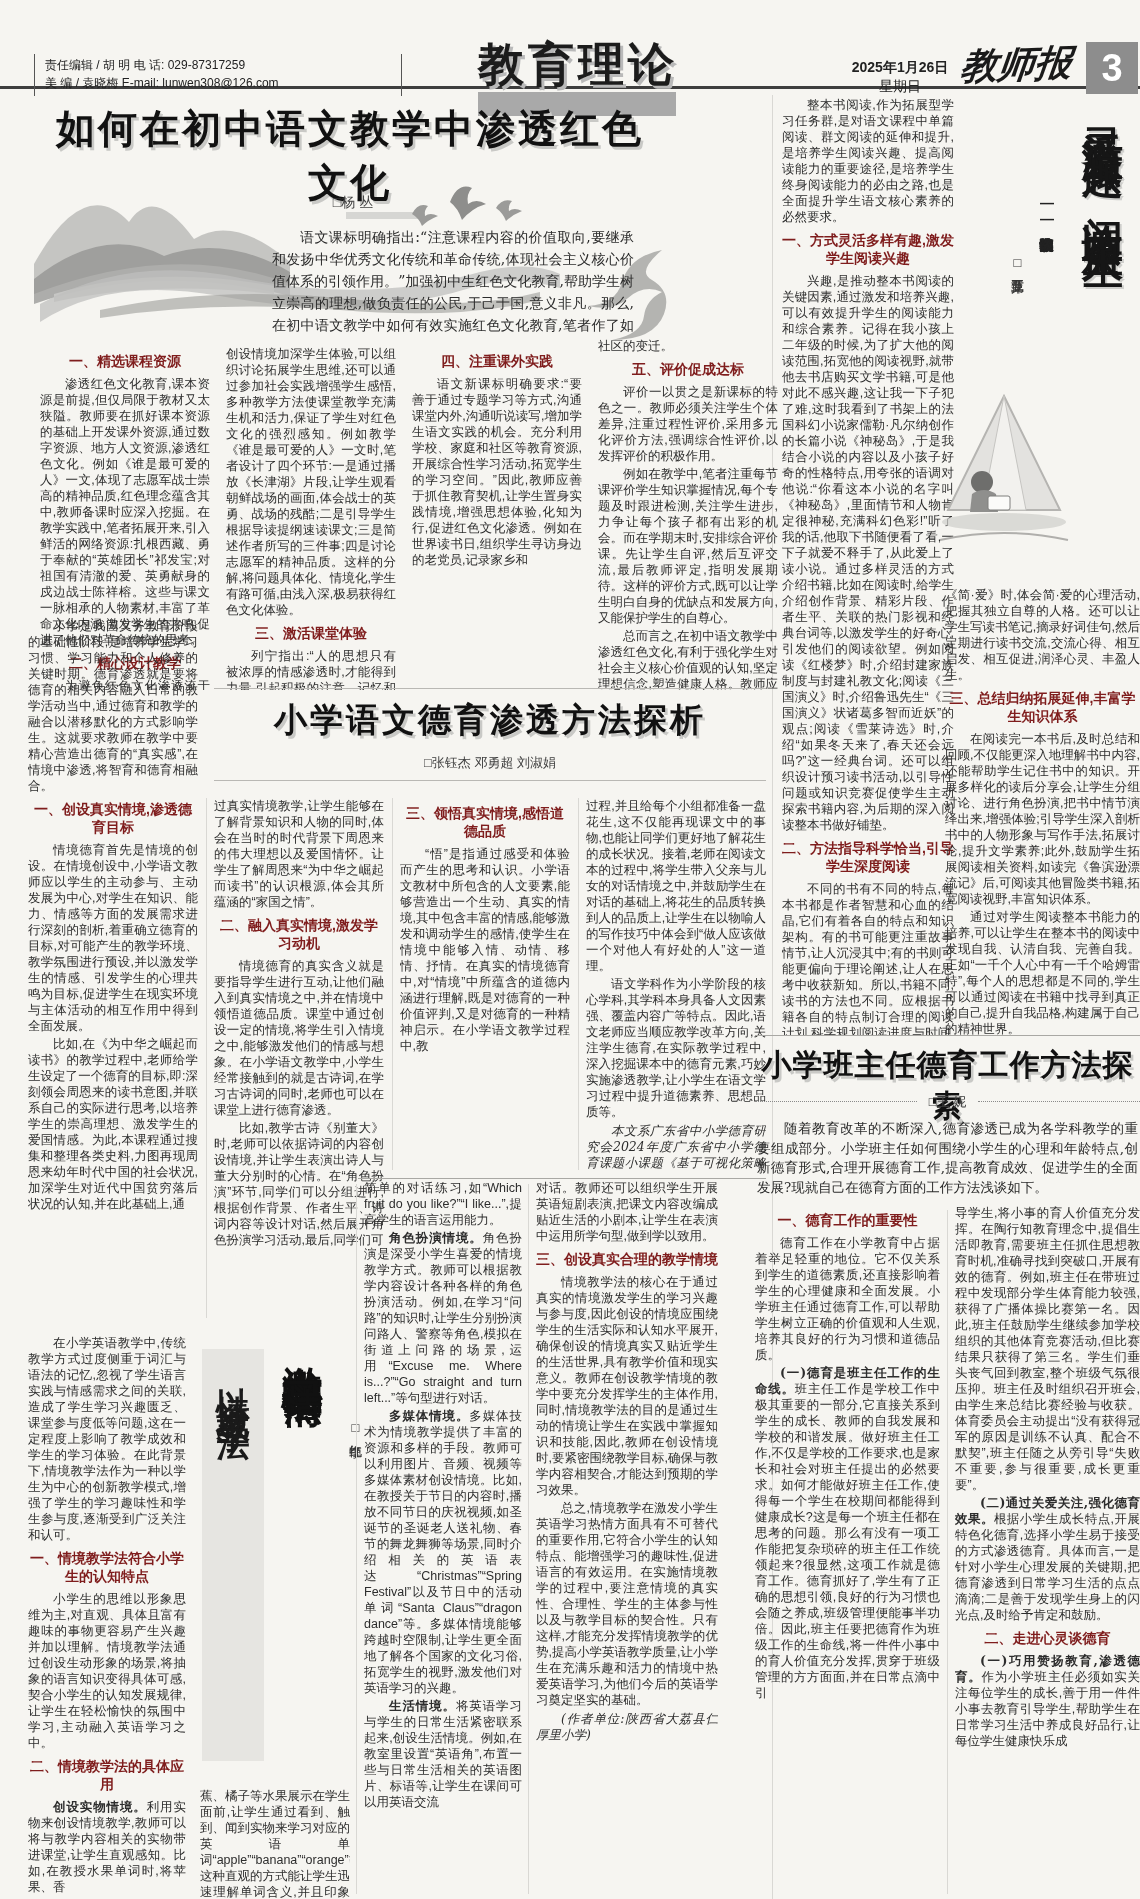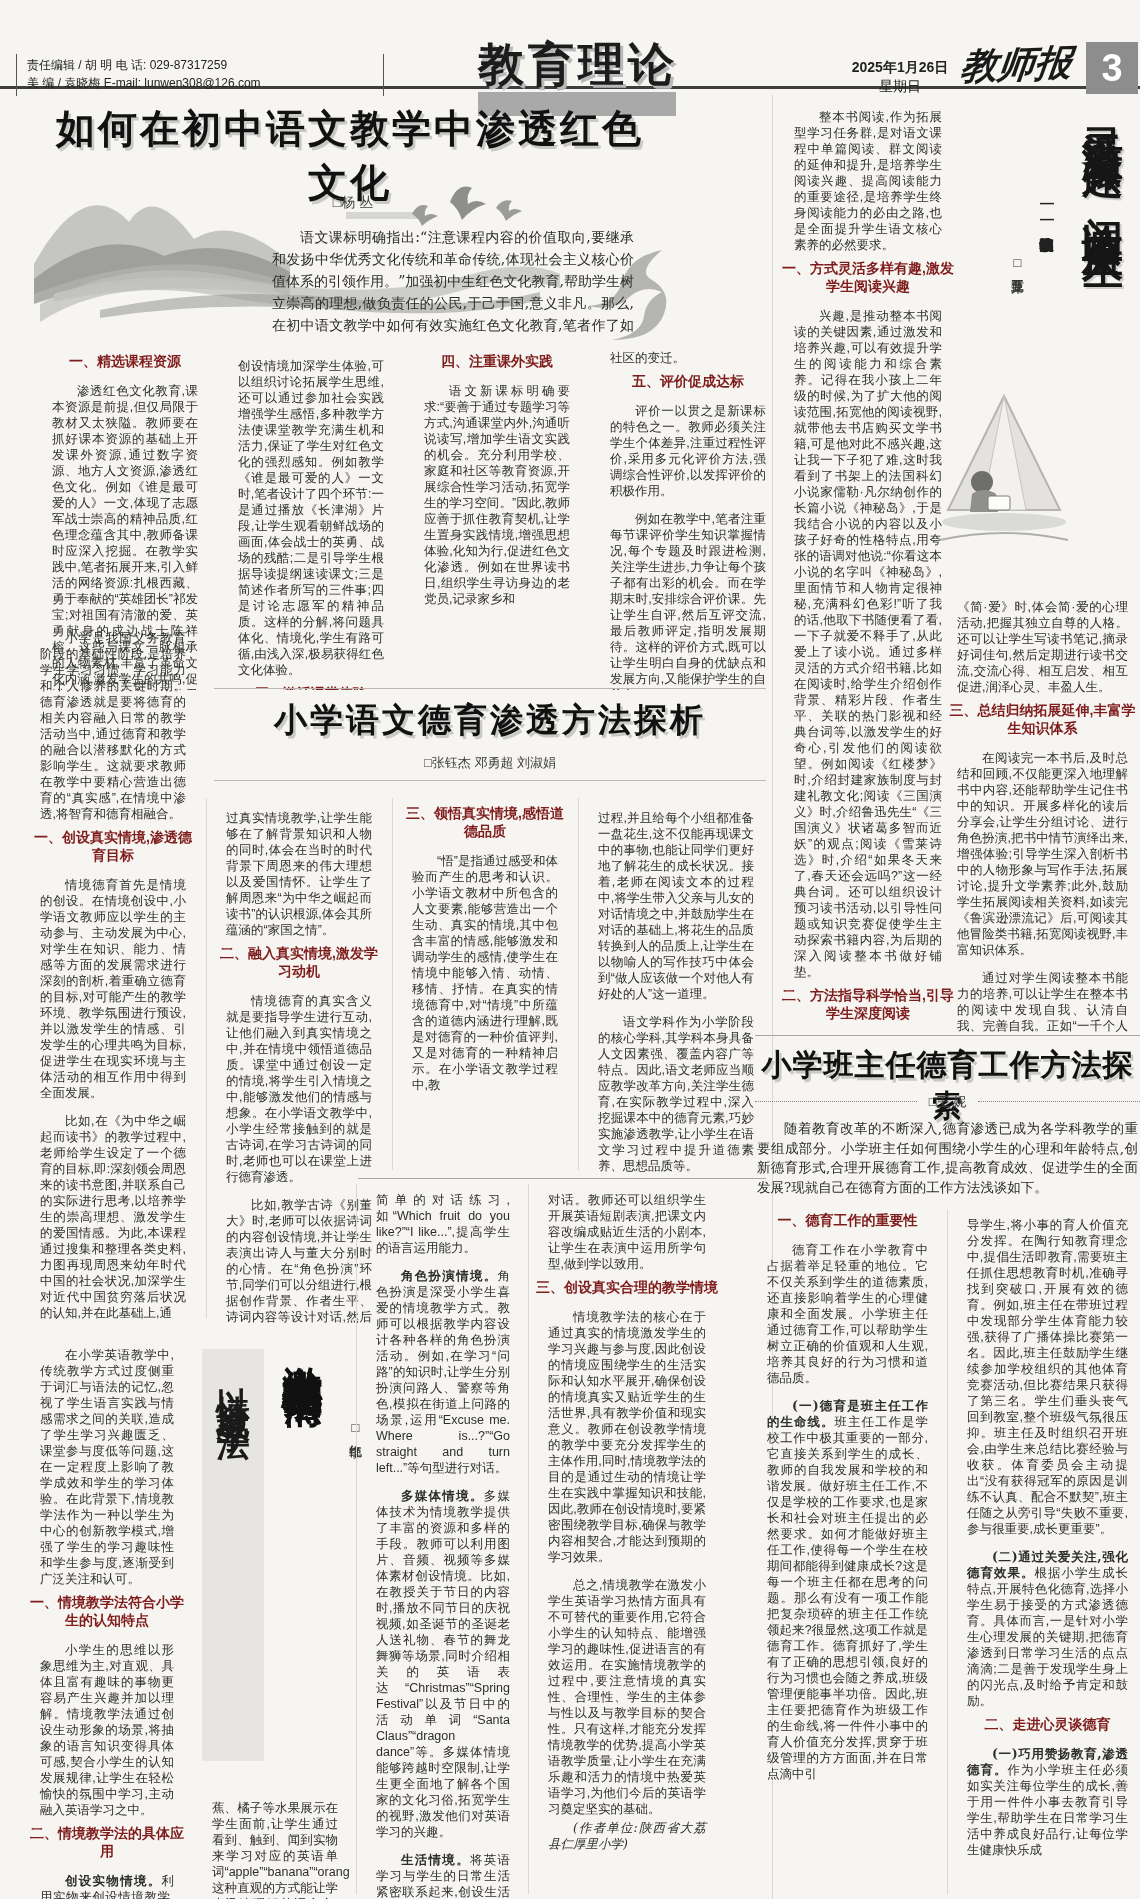--- a/index.html
+++ b/index.html
@@ -1,33 +1,33 @@
 <!DOCTYPE html>
 <html><head>
 <meta charset="utf-8">
 <style>
   html,body{margin:0;padding:0;background:#e8e7e3;}
   #page{position:relative;width:1140px;height:1899px;background:#f6f5f1;overflow:hidden;
         font-family:"Liberation Sans",sans-serif;color:#2b2b2b;margin:0 auto;}
   .abs{position:absolute;}
   
-  .edbox{left:16px;top:54px;width:356px;height:40px;border-left:1px solid #555;border-right:1px solid #555;
+  .edbox{left:34px;top:54px;width:356px;height:40px;border-left:1px solid #555;border-right:1px solid #555;
          padding:2px 0 0 10px;font-size:12px;line-height:18px;color:#222;}
   .hline{left:0;top:86px;width:1140px;height:3px;background:#3e3e3e;}
   .secshadow{left:478px;top:92px;width:198px;height:24px;background:#a9a9a9;}
   .sectitle{left:468px;top:34px;width:220px;text-align:center;font-size:46px;font-weight:900;color:#1c1c1c;
             letter-spacing:4px;text-shadow:3px 3px 0 #b9b9b9;font-family:"Liberation Sans",sans-serif;}
   .dateblk{left:840px;top:58px;width:120px;text-align:center;font-size:14px;line-height:19px;color:#222;}
   .masthead{left:952px;top:40px;width:128px;height:54px;font-family:"DejaVu Serif",serif;font-style:italic;
             font-weight:900;font-size:37px;color:#1a1a1a;transform:skewX(-8deg) rotate(-2deg);text-align:center;}
   .pagenum{left:1086px;top:42px;width:52px;height:52px;background:#8d8d8d;color:#fff;font-size:38px;
            font-weight:900;text-align:center;line-height:52px;}
   
   .col{position:absolute;overflow:hidden;text-align:justify;font-size:12.5px;line-height:1.28;color:#2d2d2d;}
-  .b{margin:12px;}
+  .b{margin:0;}
   .p{text-indent:2em;margin-bottom:2px;}
   .pc{text-indent:0;margin-bottom:2px;}
   .h{font-weight:900;text-align:center;font-size:14px;margin:7px 0 5px 0;color:#7f1d1d;text-indent:0;}
   .hp{text-indent:2em;margin-bottom:2px;}
   .hp .bl{font-weight:900;font-family:"DejaVu Serif",serif;}
   .note{font-family:"DejaVu Serif",serif;font-style:italic;text-indent:2em;margin-top:3px;}
   .src{font-family:"DejaVu Serif",serif;font-style:italic;text-indent:2em;margin-top:3px;}
   .lead{font-family:"DejaVu Serif",serif;text-align:justify;text-indent:2em;}
   .vtext{writing-mode:vertical-rl;text-orientation:upright;}
   .vr{position:absolute;width:1px;background:#d9d8d4;}

